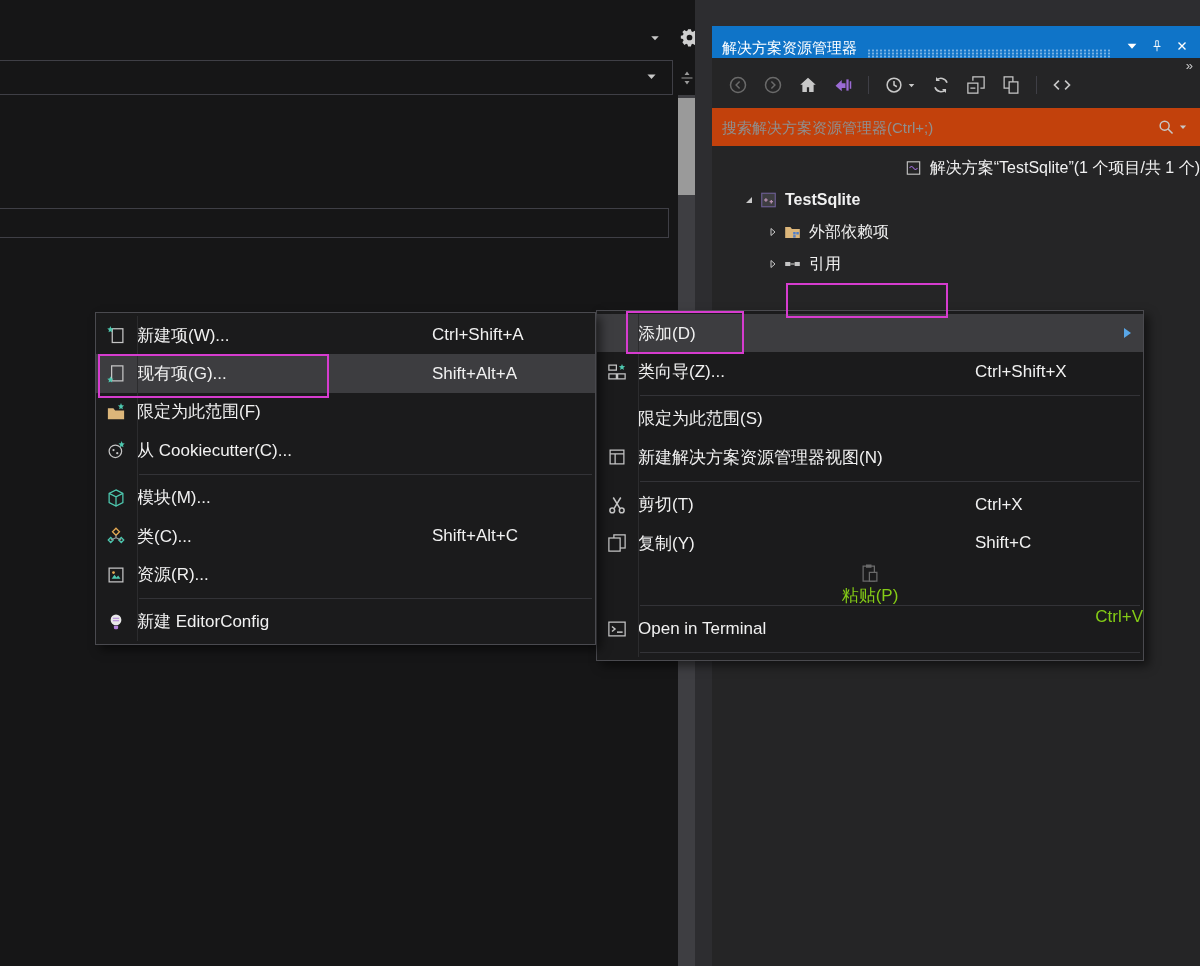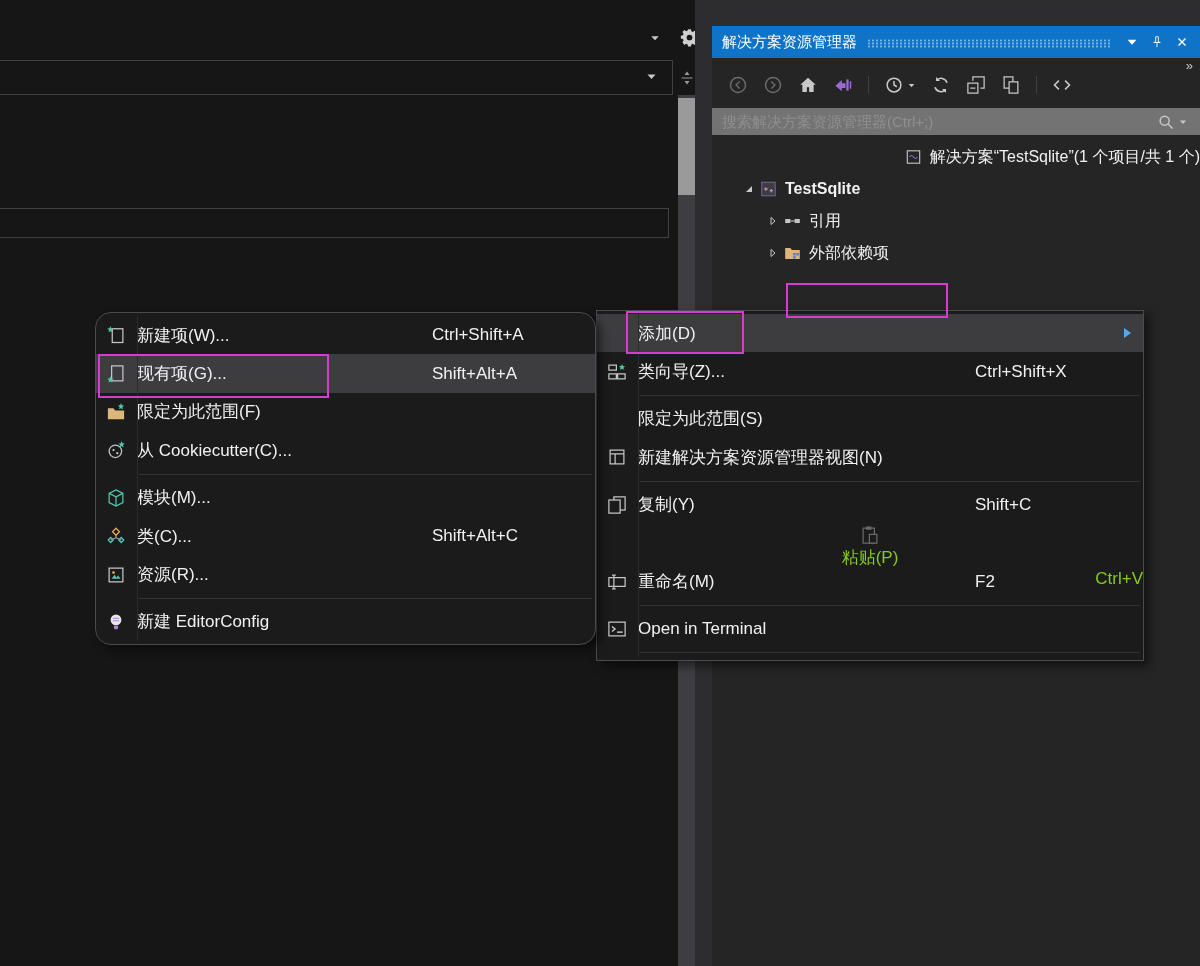--- a/index.html
+++ b/index.html
@@ -19,57 +19,57 @@
   .top-caret{position:absolute;left:648px;top:32px;width:14px;height:12px;color:#c8c8c8;}
   .top-gear{position:absolute;left:680px;top:28px;width:19px;height:19px;color:#cfcfcf;}
   .split-handle{position:absolute;left:679px;top:66px;width:16px;height:24px;color:#9a9a9a;}
   .vtrack{position:absolute;left:678px;top:95px;width:17px;bottom:0;background:#3e3e42;}
   .vthumb{position:absolute;left:0;right:0;top:3px;height:97px;background:#9a9a9a;}
   .gap-strip{position:absolute;left:695px;top:0;width:17px;height:966px;background:#2d2d30;}
   .top-strip{position:absolute;left:712px;top:0;width:488px;height:26px;background:#2d2d30;}
 
   
   .se{position:absolute;left:712px;top:26px;width:488px;height:940px;background:#252526;}
-  .se-title{height:32px;background:#0f74c8;display:flex;align-items:center;
+  .se-title{height:32px;background:#0f74c8;display:flex;align-items:flex-end;
             padding:0 6px 0 10px;color:#fff;font-size:15px;white-space:nowrap;}
   .se-dots{flex:1;height:9px;margin:2px 8px 0 10px;
            background-image:radial-gradient(circle,#7ab4e4 1px,transparent 1.2px);
            background-size:4px 3px;}
   .se-tbtn{width:25px;height:24px;color:#fff;cursor:default;}
   .se-tbtn svg{width:14px;height:14px;}
   .se-toolbar{position:relative;height:50px;box-sizing:border-box;
               display:flex;align-items:center;padding:10px 8px 6px 16px;}
   .ticons{display:flex;align-items:center;gap:15px;}
   .tbtn{height:20px;color:#c8c8c8;display:flex;align-items:center;}
   .tbtn > svg, .tbtn .main{width:20px;height:20px;}
   .tbtn.dis{color:#6a6a6a;}
   .tcaret{width:9px;height:9px;margin-left:3px;color:#c8c8c8;}
   .tsep{width:1px;height:18px;background:#3f3f46;}
   .se-overflow{position:absolute;top:0px;right:8px;font-size:13px;color:#c8c8c8;letter-spacing:-1px;}
-  .se-search{height:27px;background:#737373;display:flex;align-items:center;}
+  .se-search{height:38px;background:#c2410c;display:flex;align-items:center;}
   .se-search-input{flex:1;background:transparent;border:none;outline:none;
                    color:#dcdcdc;font-size:15px;padding:0 6px 0 10px;
                    font-family:"Liberation Sans","DejaVu Sans",sans-serif;}
   .se-search-input::placeholder{color:#8f8f8f;opacity:1;}
   .se-search-icon{width:18px;height:18px;color:#c8c8c8;margin-right:3px;}
   .se-search-caret{width:10px;height:10px;color:#c8c8c8;margin-right:12px;}
   .se-tree{padding-top:6px;font-size:16px;}
   .trow{display:flex;align-items:center;height:32px;box-sizing:border-box;white-space:nowrap;}
   .trow.sel{background:#0f74c8;color:#fff;}
   .texp{width:18px;height:16px;flex:none;color:#c8c8c8;}
   .ticon{width:19px;height:18px;flex:none;margin:0 7px 0 1px;color:#c5c5c5;}
   .tlabel{overflow:hidden;text-overflow:ellipsis;}
   .tlabel.bold{font-weight:bold;}
 
   
   .menu{position:absolute;background:#1b1b1c;border:1px solid #4a4a4f;
         box-shadow:5px 5px 9px rgba(0,0,0,.5);padding:3px 0;font-size:17px;box-sizing:border-box;}
   .menu::after{content:"";position:absolute;left:41px;top:3px;bottom:3px;width:1px;background:#2c2c2e;}
   .mainmenu{left:596px;top:310px;width:548px;z-index:10;}
-  .submenu{left:95px;top:312px;width:501px;z-index:11;border-radius:16px;}
+  .submenu{left:95px;top:312px;width:501px;z-index:11;}
   .mi{display:flex;align-items:center;height:38.4px;color:#f1f1f1;position:relative;cursor:default;}
   .mi.hl{background:#3d3d40;}
   .mi.dis{color:#84cc16;flex-direction:column;}
   .mi.dis .gutter{color:#6a6a6a;}
   .gutter{flex:0 0 22px;height:20px;margin:0 10px 0 9px;color:#c5c5c5;}
   .gutter svg{width:20px;height:20px;}
   .mlabel{white-space:nowrap;}
   .mshort{margin-left:auto;flex:0 0 168px;white-space:nowrap;}
   .submenu .mshort{flex:0 0 163px;}
   .subarrow{margin-left:auto;margin-right:12px;width:0;height:0;
@@ -264,42 +264,42 @@
           <span class="tlabel bold">TestSqlite</span>
         </div>
         <div class="trow" style="padding-left:52px;">
           <span class="icon texp">
             <svg viewBox="0 0 16 16">
               <path d="M6 4.5l4 3.5-4 3.5z" fill="none" stroke="currentColor"></path>
             </svg>
           </span>
           <span class="icon ticon">
             <svg viewBox="0 0 16 16">
-              <rect x="1.5" y="6.2" width="4.6" height="3.6" fill="currentColor"></rect>
-              <rect x="9.9" y="6.2" width="4.6" height="3.6" fill="currentColor"></rect>
-              <path d="M6.1 8h3.8" stroke="currentColor"></path>
-            </svg>
-          </span>
-          <span class="tlabel">引用</span>
-        </div>
-        <div class="trow" style="padding-left:52px;">
-          <span class="icon texp">
-            <svg viewBox="0 0 16 16">
-              <path d="M6 4.5l4 3.5-4 3.5z" fill="none" stroke="currentColor"></path>
-            </svg>
-          </span>
-          <span class="icon ticon">
-            <svg viewBox="0 0 16 16">
               <path d="M1.5 3.5h4.6l1.4 1.8h7v8h-13z" fill="#dcb67a"></path>
               <rect x="8.6" y="8" width="2.2" height="2.2" fill="#4f7ecb"></rect>
               <rect x="11.4" y="8" width="2.2" height="2.2" fill="#4f7ecb"></rect>
               <rect x="8.6" y="10.8" width="2.2" height="2.2" fill="#4f7ecb"></rect>
             </svg>
           </span>
           <span class="tlabel">外部依赖项</span>
+        </div>
+        <div class="trow" style="padding-left:52px;">
+          <span class="icon texp">
+            <svg viewBox="0 0 16 16">
+              <path d="M6 4.5l4 3.5-4 3.5z" fill="none" stroke="currentColor"></path>
+            </svg>
+          </span>
+          <span class="icon ticon">
+            <svg viewBox="0 0 16 16">
+              <rect x="1.5" y="6.2" width="4.6" height="3.6" fill="currentColor"></rect>
+              <rect x="9.9" y="6.2" width="4.6" height="3.6" fill="currentColor"></rect>
+              <path d="M6.1 8h3.8" stroke="currentColor"></path>
+            </svg>
+          </span>
+          <span class="tlabel">引用</span>
         </div>
       </div>
   </aside>
 
   <div class="menu submenu" id="submenu">
       <div class="mi">
         <span class="icon gutter">
           <svg viewBox="0 0 16 16">
             <rect x="5" y="3" width="8.5" height="11" fill="none" stroke="currentColor"></rect>
             <path d="M3.5.8l.7 1.7 1.8.2L4.6 4l.4 1.8-1.5-.9-1.5.9.4-1.8L1 2.7l1.8-.2z" fill="#4ec9b0"></path>
@@ -410,47 +410,48 @@
             <rect x="2.5" y="2.5" width="11" height="11" fill="none" stroke="currentColor"></rect>
             <path d="M2.5 5.5h11M6.5 5.5v8" stroke="currentColor"></path>
           </svg>
         </span>
         <span class="mlabel">新建解决方案资源管理器视图(N)</span>
       </div>
       <div class="msep"></div>
       <div class="mi">
         <span class="icon gutter">
           <svg viewBox="0 0 16 16">
+            <circle cx="4.2" cy="12.3" r="1.9" fill="none" stroke="currentColor" stroke-width="1.2"></circle>
+            <circle cx="11.8" cy="12.3" r="1.9" fill="none" stroke="currentColor" stroke-width="1.2"></circle>
+            <path d="M5.6 10.9L11 2M10.4 10.9L5 2" fill="none" stroke="currentColor" stroke-width="1.2"></path>
+          </svg>
+        </span>
+        <span class="mlabel">剪切(T)</span>
+        <span class="mshort">Ctrl+X</span>
+      </div>
+      <div class="mi">
+        <span class="icon gutter">
+          <svg viewBox="0 0 16 16">
             <rect x="5.5" y="1.5" width="9" height="10.5" fill="none" stroke="currentColor"></rect>
             <rect x="1.5" y="4" width="9" height="10.5" fill="#1b1b1c" stroke="currentColor"></rect>
           </svg>
         </span>
         <span class="mlabel">复制(Y)</span>
         <span class="mshort">Shift+C</span>
       </div>
       <div class="mi dis">
         <span class="icon gutter">
           <svg viewBox="0 0 16 16">
             <rect x="2.5" y="2.5" width="9" height="12" fill="none" stroke="currentColor"></rect>
             <rect x="4.8" y="1.2" width="4.4" height="2.6" fill="currentColor"></rect>
             <rect x="7.5" y="7.5" width="6" height="7" fill="#1b1b1c" stroke="currentColor"></rect>
           </svg>
         </span>
         <span class="mlabel">粘贴(P)</span>
         <span class="mshort">Ctrl+V</span>
-      </div>
-      <div class="mi">
-        <span class="icon gutter">
-          <svg viewBox="0 0 16 16">
-            <rect x="1.5" y="4.5" width="13" height="7" fill="none" stroke="currentColor"></rect>
-            <path d="M4 2.5h3M5.5 2.5v11M4 13.5h3" fill="none" stroke="currentColor"></path>
-          </svg>
-        </span>
-        <span class="mlabel">重命名(M)</span>
-        <span class="mshort">F2</span>
       </div>
       <div class="msep"></div>
       <div class="mi">
         <span class="icon gutter">
           <svg viewBox="0 0 16 16">
             <rect x="1.5" y="2.5" width="13" height="11" fill="none" stroke="currentColor"></rect>
             <path d="M4 6l2.4 2L4 10" fill="none" stroke="currentColor" stroke-width="1.2"></path>
             <path d="M8 10.5h4.5" stroke="currentColor" stroke-width="1.2"></path>
           </svg>
         </span>

